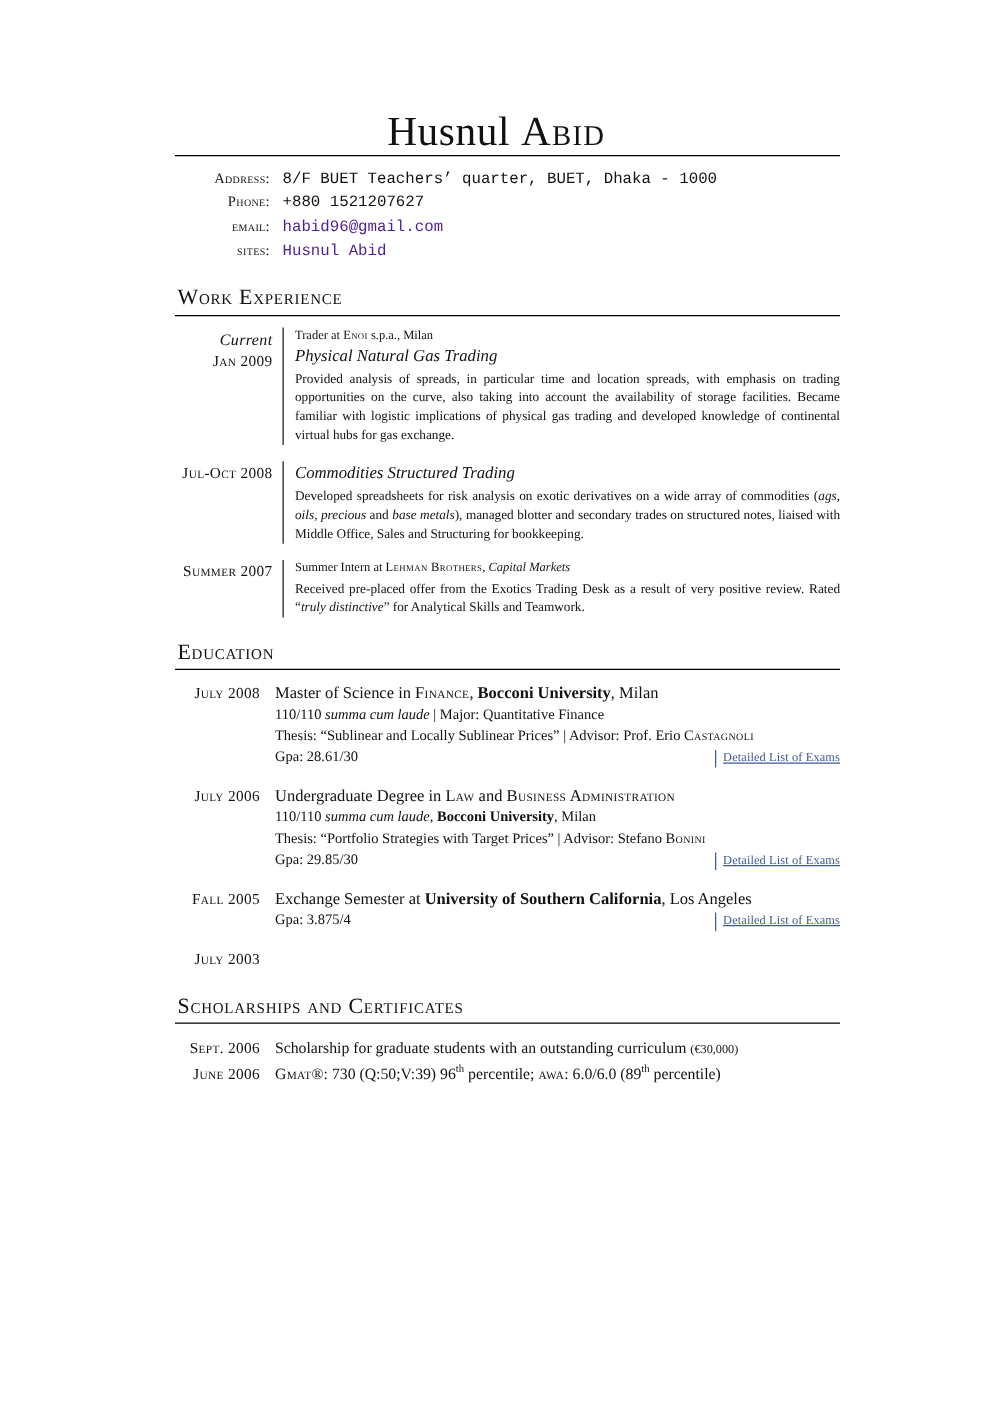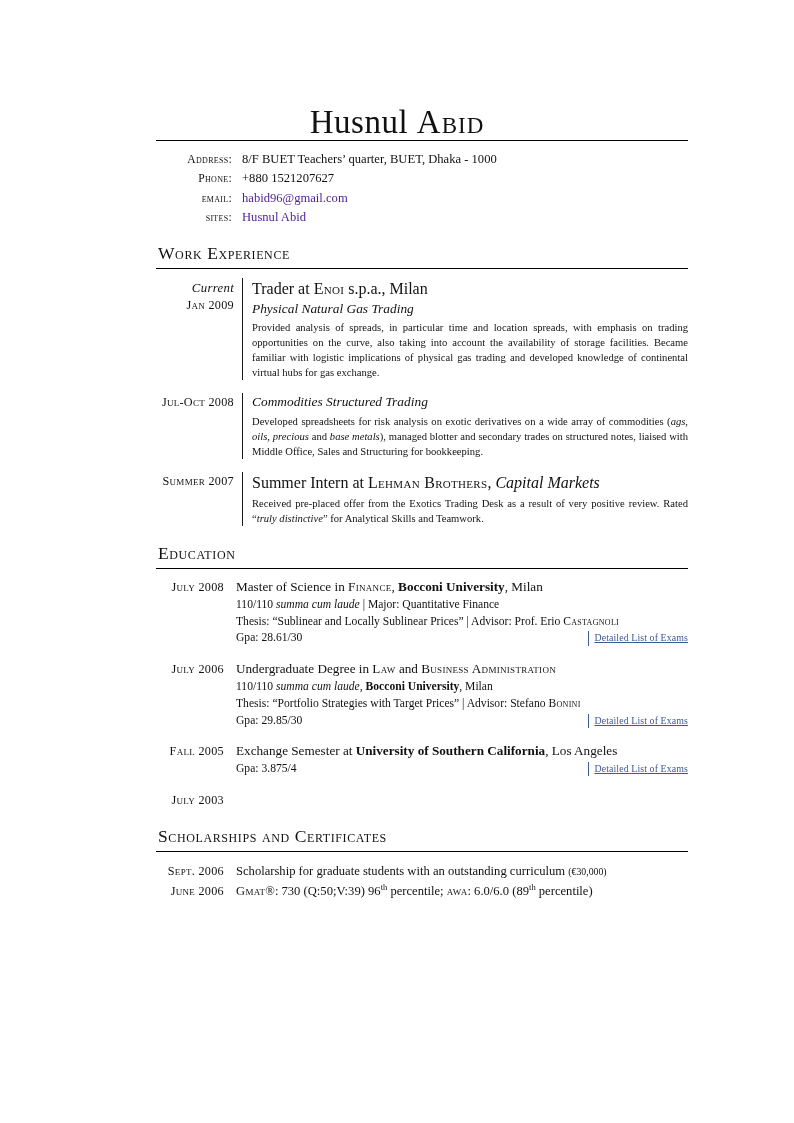--- a/index.html
+++ b/index.html
@@ -15,21 +15,21 @@
     color: #111111;
     overflow: hidden;
   }
 
   .page {
     position: absolute;
     left: 0; top: 0;
     width: 794px;
     height: 978px;
     box-sizing: border-box;
-    padding: 16px;
+    padding: 0;
   }
 
   
   .name-header {
     text-align: center;
     font-size: 33px;
     letter-spacing: 0.5px;
     padding-top: 88px;
     line-height: 1.1;
     font-weight: normal;
@@ -95,21 +95,21 @@
     padding-left: 9px;
     flex: 1 1 auto;
   }
 
   .body-col {
     flex: 1 1 auto;
     padding-left: 0;
   }
 
   .title-line {
-    font-size: 16px;
+    font-size: 10px;
     line-height: 1.38;
   }
   .subtitle-line {
     font-style: italic;
     font-size: 13.4px;
     line-height: 1.38;
   }
   .desc {
     font-size: 10.6px;
     line-height: 1.42;
@@ -131,20 +131,21 @@
     width: 76px;
     flex: 0 0 76px;
     text-align: right;
     font-variant: small-caps;
     font-size: 11.6px;
     letter-spacing: 0.3px;
     padding-right: 10px;
   }
   .pd-value {
     font-size: 12.6px;
+    font-family: Liberation Mono, monospace;
   }
   .link { color: #4c1d95; text-decoration: none; }
 
   
   .edu .date-col { width: 68px; flex: 0 0 68px; padding-right: 12px; }
   .edu .body-col { padding-left: 0; }
   .edu-line {
     font-size: 13.2px;
     line-height: 1.42;
     position: relative;

